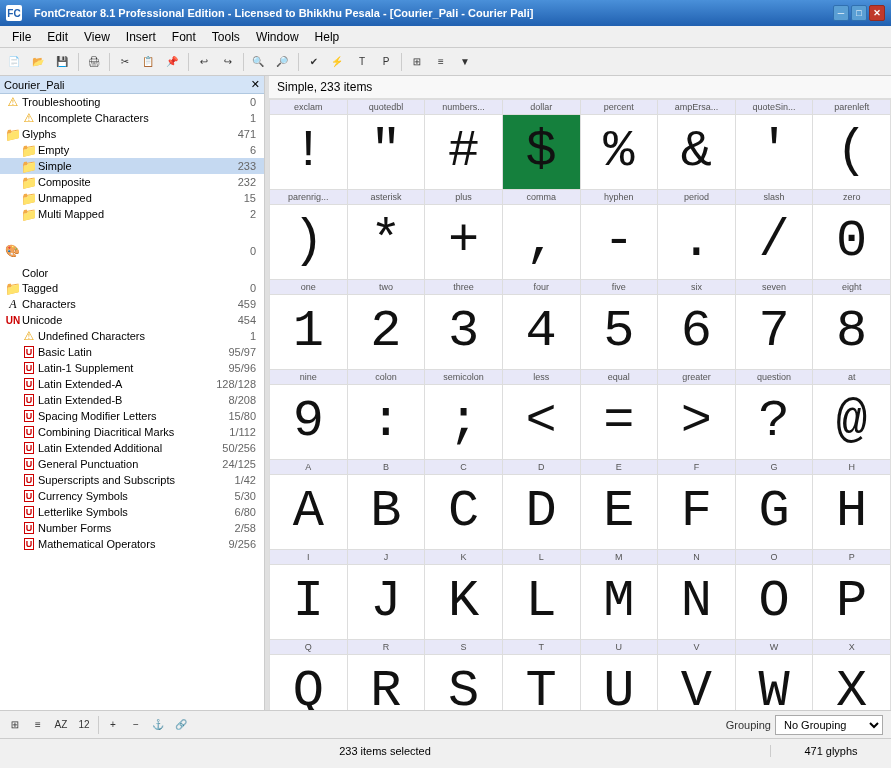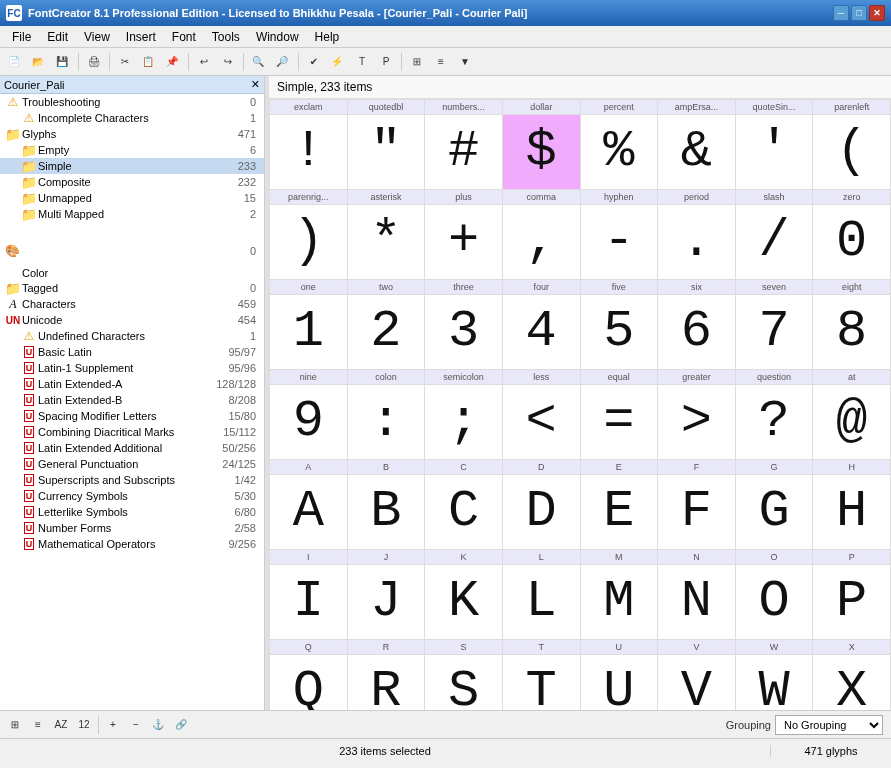--- a/index.html
+++ b/index.html
@@ -8,20 +8,21 @@
     
     .title-bar {
       background: linear-gradient(to bottom, #4a90d9, #2060b0);
       color: white;
       height: 26px;
       display: flex;
       align-items: center;
       padding: 0 6px;
       font-size: 11px;
       font-weight: bold;
+      gap: 6px;
     }
     .title-bar-icon { width: 16px; height: 16px; margin-right: 6px; background: #fff; border-radius: 2px; display: inline-flex; align-items: center; justify-content: center; font-size: 10px; color: #2060b0; font-weight: bold; }
     .title-bar-controls { margin-left: auto; display: flex; gap: 2px; }
     .title-btn { width: 16px; height: 16px; background: #5a9fd4; border: 1px solid #3070b0; color: white; font-size: 9px; display: flex; align-items: center; justify-content: center; cursor: pointer; border-radius: 2px; }
     .title-btn.close { background: #c0392b; border-color: #922b21; }
 
     
     .menu-bar {
       background: #f0f0f0;
       border-bottom: 1px solid #ccc;
@@ -109,21 +110,21 @@
     }
     .glyph-cell {
       border-right: 1px solid #ddd;
       border-bottom: 1px solid #ddd;
       display: flex;
       flex-direction: column;
       align-items: center;
       cursor: pointer;
       min-height: 90px;
     }
-    .glyph-cell.selected { background: #f0abfc; }
+    .glyph-cell.selected { background: #15803d; }
     .glyph-label {
       font-size: 9px;
       color: #555;
       background: #e8e8f8;
       width: 100%;
       text-align: center;
       padding: 2px 2px;
       border-bottom: 1px solid #ddd;
       overflow: hidden;
       text-overflow: ellipsis;
@@ -396,21 +397,21 @@
           </span>
           <span style="font-size: 11px;">Spacing Modifier Letters</span>
           <span class="count">15/80</span>
         </div>
         <div class="tree-item">
           <span class="indent" style="width: 20px; display: inline-block;"></span>
           <span class="tree-icon">
             <span style="color:#cc0000;font-size:9px;font-weight:bold;border:1px solid #cc0000;padding:0 1px;">U</span>
           </span>
           <span style="font-size: 11px;">Combining Diacritical Marks</span>
-          <span class="count">15/112</span>
+          <span class="count">1/112</span>
         </div>
         <div class="tree-item">
           <span class="indent" style="width: 20px; display: inline-block;"></span>
           <span class="tree-icon">
             <span style="color:#cc0000;font-size:9px;font-weight:bold;border:1px solid #cc0000;padding:0 1px;">U</span>
           </span>
           <span style="font-size: 11px;">Latin Extended Additional</span>
           <span class="count">50/256</span>
         </div>
         <div class="tree-item">

